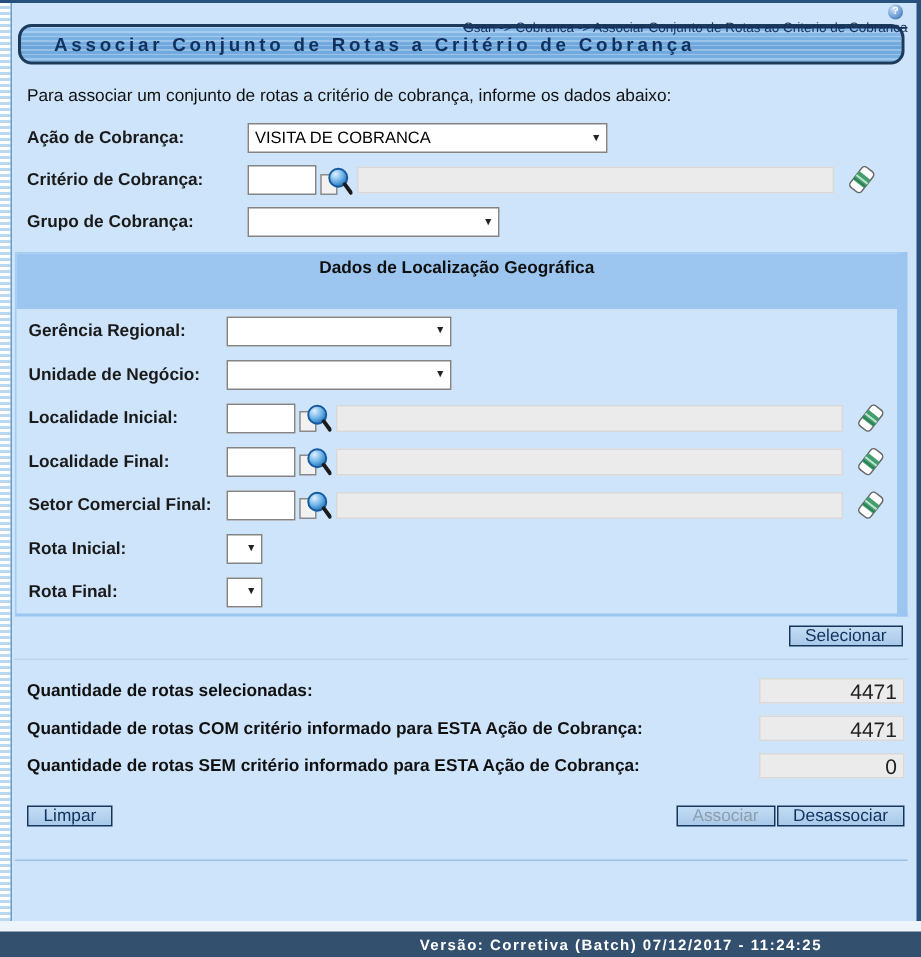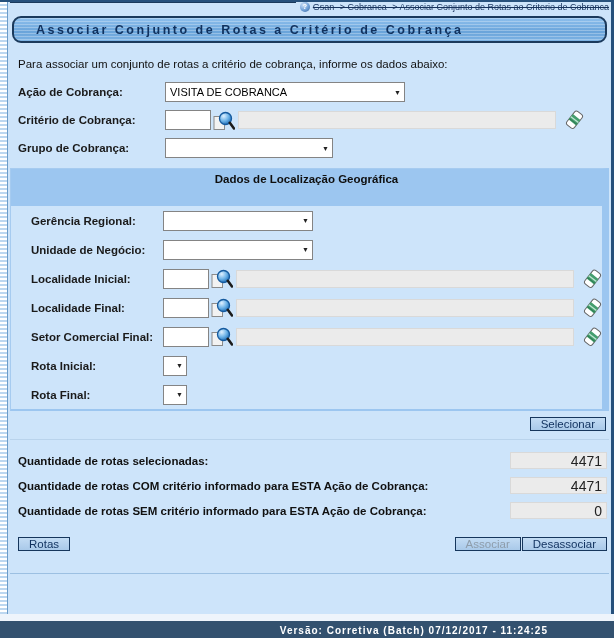--- a/index.html
+++ b/index.html
@@ -12,21 +12,21 @@
     display:flex;
   }
   .grip {
     width:8px; height:100%;
     background:repeating-linear-gradient(180deg,#ffffff 0 2px,#bcd7f0 2px 4px);
     border-right:1px solid #6d9cc8; flex:0 0 8px;
   }
   .main { flex:1; padding:0 6px 0 2px; }
 
   
-  .crumb-row { height:12px; display:flex; align-items:flex-start; }
+  .crumb-row { height:12px; display:flex; align-items:flex-end;flex-direction:column; }
   .crumb-rule { flex:1; height:0; border-top:1px solid #1b3a5c; margin-right:4px; }
   .help {
     width:10px; height:10px; border-radius:50%;
     background:radial-gradient(circle at 35% 30%, #cfe2f7, #6d9ed6 55%, #2f5f96);
     color:#fff; font-size:7px; font-weight:bold; line-height:10px; text-align:center;
     flex:0 0 10px; margin-right:3px; cursor:pointer;
   }
   .crumb {
     font-size:9px; color:#16325c; text-decoration:line-through; white-space:nowrap;
     cursor:pointer;
@@ -40,21 +40,21 @@
       linear-gradient(180deg,#8ec0ed 0%, #6aa4da 60%, #7db3e4 100%);
     color:#10315e; font-weight:bold; font-size:12.5px; letter-spacing:2.5px;
     display:flex; align-items:center; padding-left:22px;
   }
 
   .instruction { font-size:11.5px; color:#111; margin:15px 0 8px 8px; }
 
   .row { display:flex; align-items:center; height:28px; padding-left:8px; }
   .row label { font-size:11.5px; font-weight:bold; color:#1a1a1a; }
   .lw-main { width:147px; flex:0 0 147px; }
-  .lw-geo  { width:132px; flex:0 0 132px;margin-left:12px; }
+  .lw-geo  { width:132px; flex:0 0 132px; }
 
   .select {
     height:20px; background:#fff; border:1px solid #848484;
     display:flex; align-items:center; justify-content:space-between;
     font-size:11px; color:#000; padding:0 3px 0 4px; cursor:pointer;
   }
   .select .arrow { font-size:7px; color:#222; line-height:1; }
   .w240{width:240px;} .w168{width:168px;} .w150{width:150px;} .w24{width:24px; justify-content:flex-end;}
 
   input.code {
@@ -280,21 +280,21 @@
     <div class="sumrow">
       <label>Quantidade de rotas COM critério informado para ESTA Ação de Cobrança:</label>
       <div class="sumval">4471</div>
     </div>
     <div class="sumrow">
       <label>Quantidade de rotas SEM critério informado para ESTA Ação de Cobrança:</label>
       <div class="sumval">0</div>
     </div>
 
     <div class="actions">
-      <button>Rotas</button>
+      <button>Limpar</button>
       <div class="spacer"></div>
       <button disabled="">Associar</button>
       <button>Desassociar</button>
     </div>
 
     <div class="panel-bottom"></div>
   </div>
 </div>
 
 <div class="footer">

